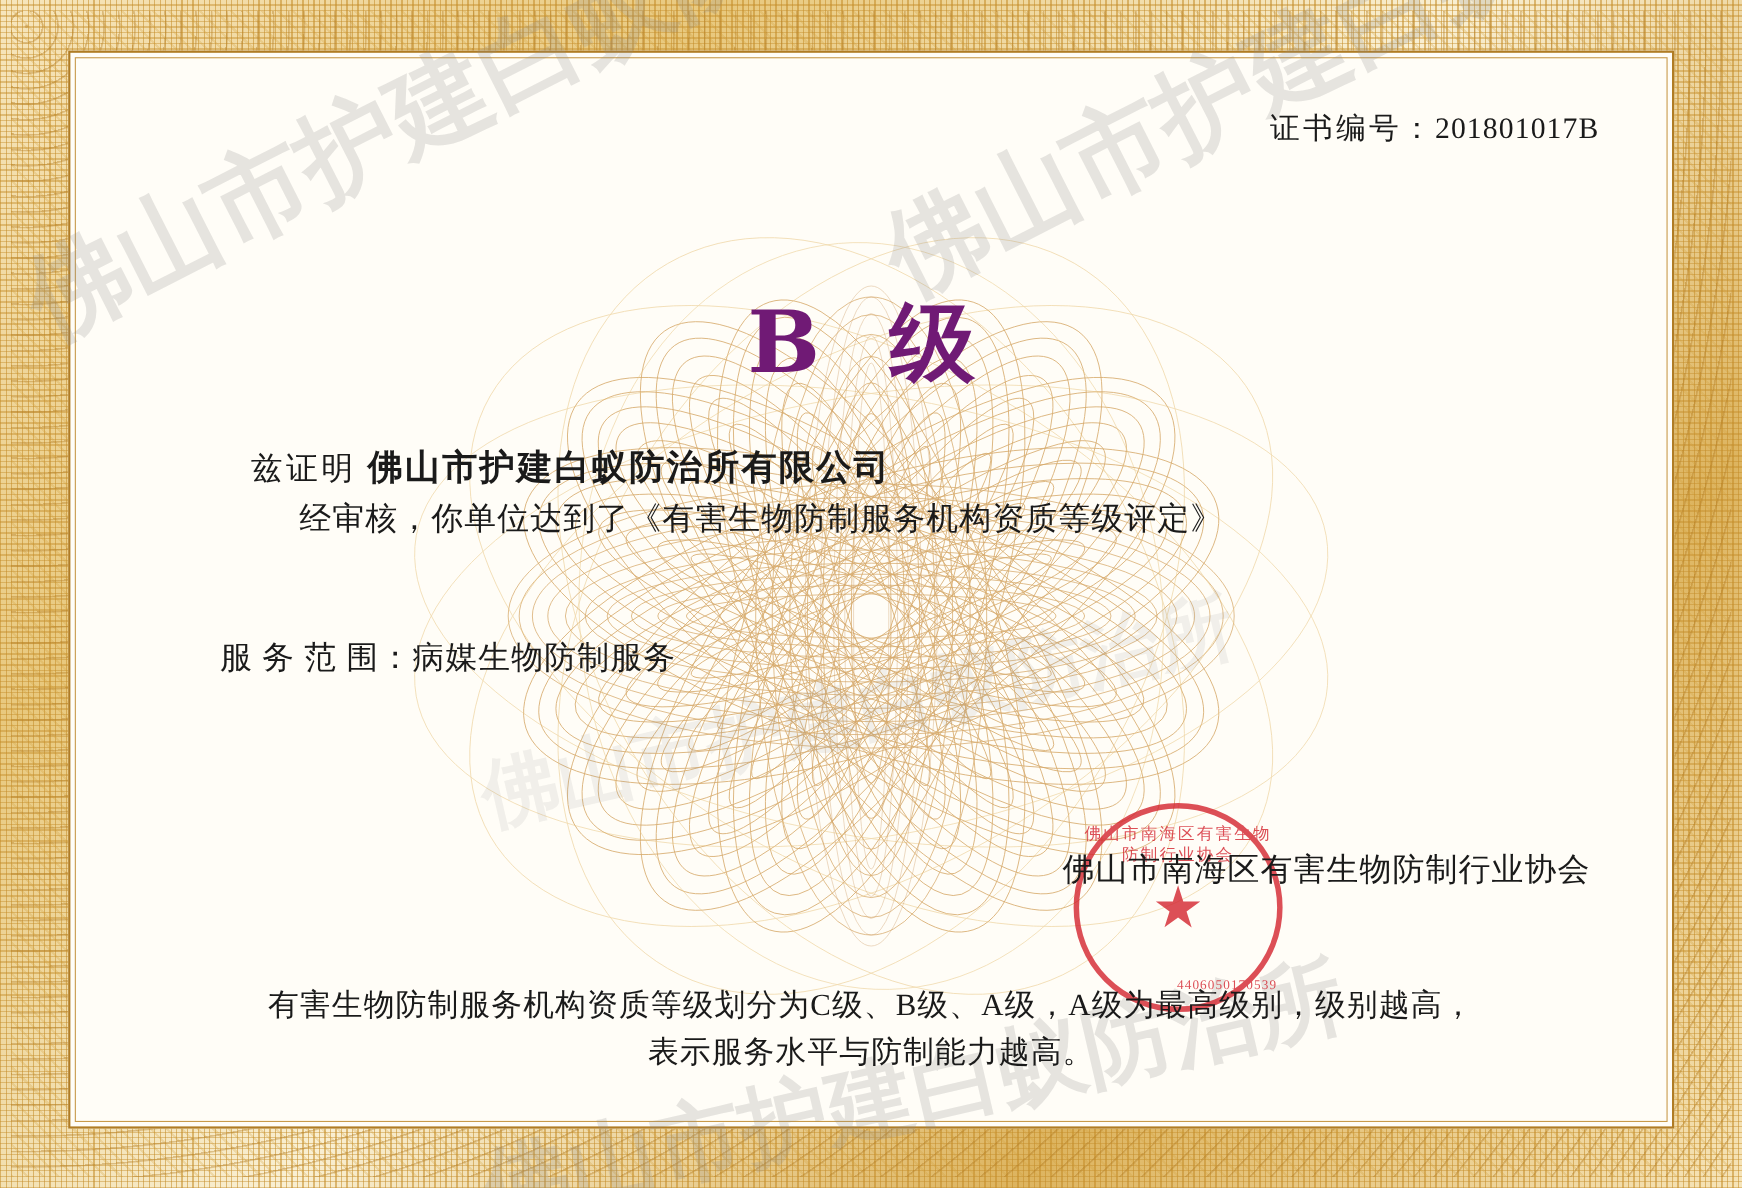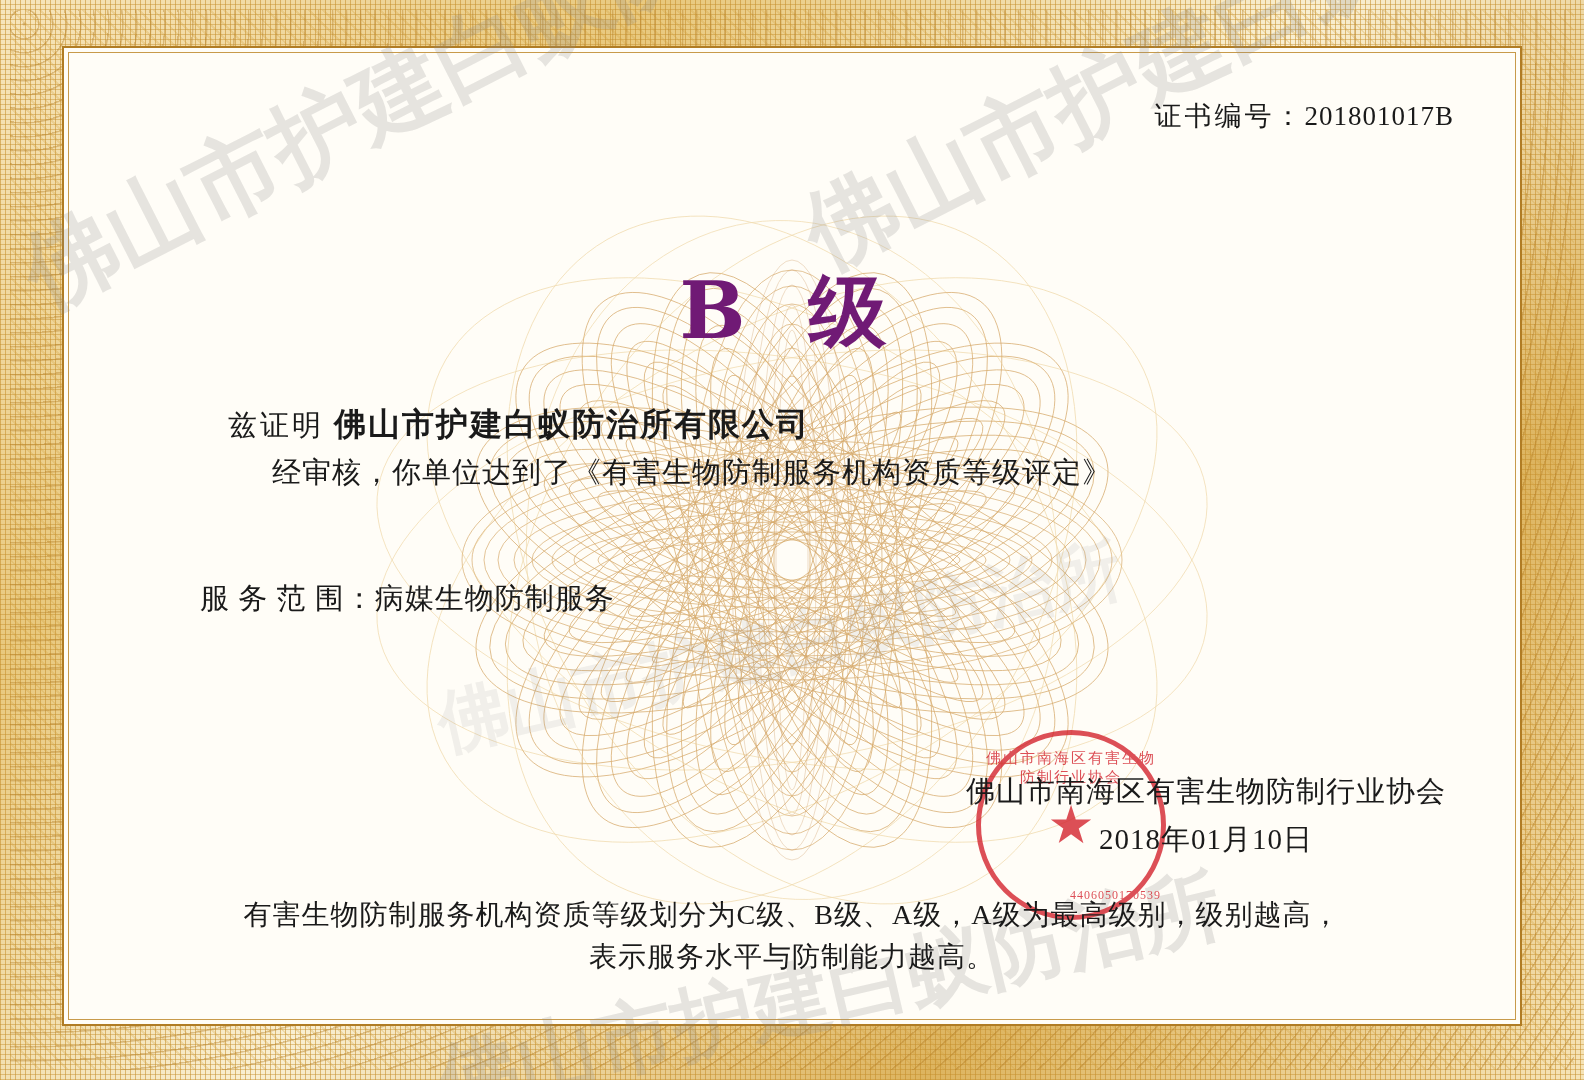--- a/index.html
+++ b/index.html
@@ -366,21 +366,20 @@
     </div>
 
     <div class="seal">
       <div class="seal-top">佛山市南海区有害生物防制行业协会</div>
       <div class="star">★</div>
       <div class="seal-bottom">4406050170539</div>
     </div>
 
     <div class="issuer-block">
       <div>佛山市南海区有害生物防制行业协会</div>
-      <div class="issuer-date">2018年01月10日</div>
     </div>
 
     <div class="footnote">
       <div>有害生物防制服务机构资质等级划分为C级、B级、A级，A级为最高级别，级别越高，</div>
       <div>表示服务水平与防制能力越高。</div>
     </div>
 
   </div>
 </div>
 

